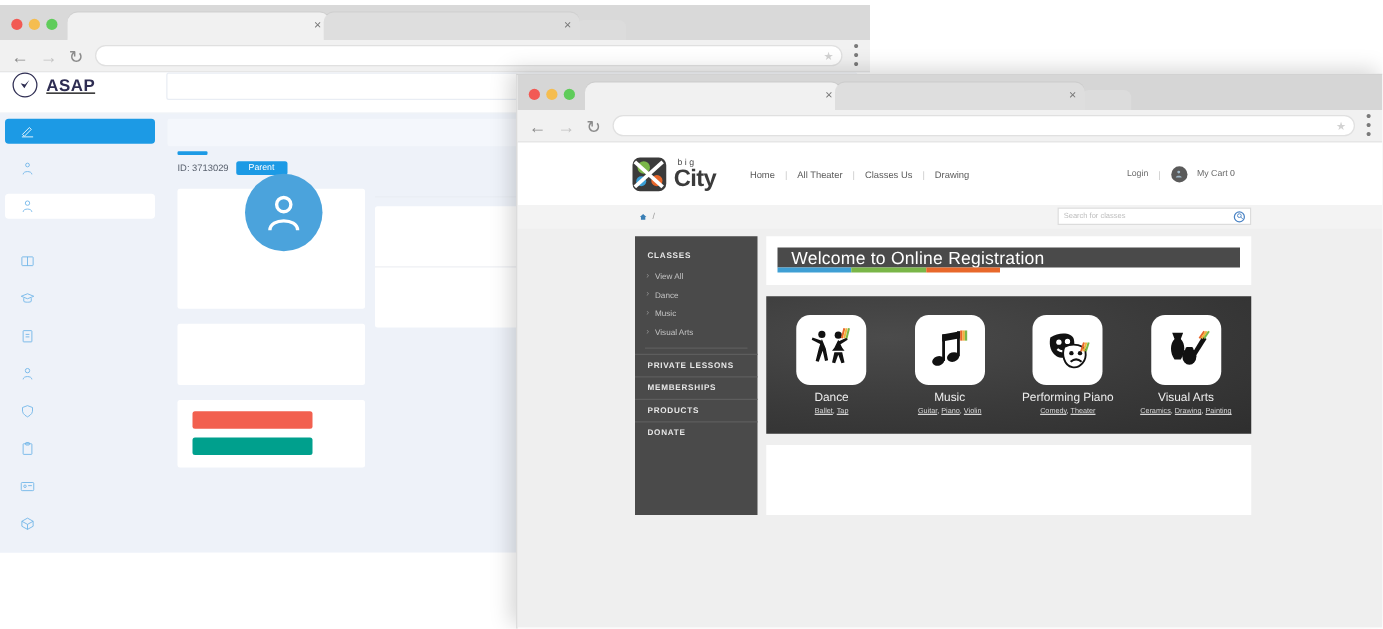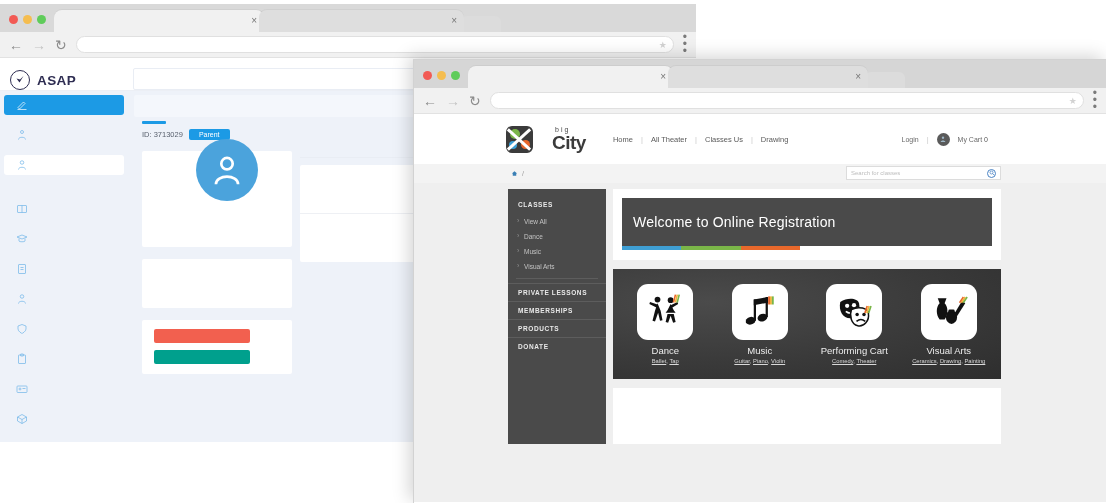--- a/index.html
+++ b/index.html
@@ -53,22 +53,23 @@
   .star { color: #d2d2d2; font-size: 9px; }
   .kebab { color: #7a7a7a; font-size: 12px; letter-spacing: 0; line-height: .6; }
   .kebab span { display:block; }
 
   
   #win-asap { left: 0; top: 4px; width: 696px; height: 440px; }
   #win-asap .chrome-tabbar { background: #d9d9d9; }
   #asap-body { position: relative; height: 384px; background: #eef2f9; }
 
   .asap-topbar {
-    height: 33px; background: #fff; display: flex; align-items: flex-end;
+    height: 33px; background: #fff; display: flex; align-items: flex-start;
     border-bottom: 1px solid #eceff5;
+    text-decoration: underline;
   }
   .asap-logo { display: flex; align-items: center; gap: 7px; width: 133px; padding-left: 10px; }
   .asap-mark {
     width: 20px; height: 20px; border-radius: 50%;
     border: 1.6px solid #2e2d52; display: flex; align-items: center; justify-content: center;
   }
   .asap-mark svg { width: 12px; height: 12px; }
   .asap-word { font-size: 13.5px; font-weight: bold; color: #2e2d52; letter-spacing: .4px; }
   .asap-searchwrap {
     flex: 1; display: flex; align-items: center;
@@ -123,21 +124,21 @@
   .thin-rule { height: 1px; background: #e9edf4; margin: 6px 0 0 0; }
 
   
   #win-city {
     left: 413px; top: 59px; width: 693px; height: 444px;
     box-shadow: -4px -3px 16px rgba(0,0,0,.17);
     border: 1px solid #d2d2d2; border-bottom: none; border-right: none;
   }
   #city-body { height: 388px; background: #efefef; overflow: hidden; }
   .city-header { height: 50px; background: #fff; display: flex; align-items: center; }
-  .city-logo { display: flex; align-items: center; gap: 19px; margin-left: 92px; }
+  .city-logo { display: flex; align-items: flex-end; gap: 6px; margin-left: 92px; }
   .logo-mark {
     width: 27px; height: 27px; border-radius: 6px; background: #3b3b3b;
     position: relative; overflow: hidden;
   }
   .logo-mark i { position: absolute; display: block; border-radius: 50%; }
   .lm1 { width: 10px; height: 10px; background: #7ab648; left: 4px; top: 3px; }
   .lm2 { width: 8px; height: 8px; background: #3a9fd6; left: 3px; top: 15px; }
   .lm3 { width: 9px; height: 9px; background: #e8662a; left: 15px; top: 14px; }
   .lm-x {
     position: absolute; width: 30px; height: 3px; background: #fff;
@@ -194,21 +195,21 @@
   .menu-div { height: 1px; background: #5d5d5d; margin: 4px 8px; }
   .menu-top {
     font-size: 6.5px; color: #e8e8e8; letter-spacing: .6px; font-weight: bold;
     padding: 5px 0 5px 10px; border-top: 1px solid #5d5d5d;
   }
 
   .city-right { flex: 1; margin: 0 105px 0 7px; }
   .panel-white { background: #fff; padding: 9px 9px 10px 9px; }
   .banner {
     background: #4a4a4a; color: #fff; font-size: 14px; font-weight: 300;
-    padding: 16px 11px; letter-spacing: .2px;
+    padding: 0 11px; letter-spacing: .2px;
   }
   .banner-stripe { display: flex; height: 4px; width: 178px; }
   .banner-stripe i { flex: 1; display: block; }
   .bs1 { background: #3f9fd4; }
   .bs2 { background: #7ab648; }
   .bs3 { background: #e8682b; }
 
   .cat-board {
     margin-top: 9px; height: 110px;
     background:
@@ -586,21 +587,21 @@
                   <circle cx="37" cy="36" r="2.8" fill="#111"></circle>
                   <circle cx="48" cy="36" r="2.8" fill="#111"></circle>
                   <path d="M36 47 Q43 41 50 47" stroke="#111" stroke-width="2.6" fill="none"></path>
                   <g>
                     <rect x="50" y="22" width="2.6" height="12" fill="#e8662a" transform="rotate(18 51 28)"></rect>
                     <rect x="53" y="22" width="2.6" height="12" fill="#f2b33c" transform="rotate(18 54 28)"></rect>
                     <rect x="56" y="22" width="2.6" height="12" fill="#7ab648" transform="rotate(18 57 28)"></rect>
                   </g>
                 </svg>
               </div>
-              <div class="cat-name">Performing Cart</div>
+              <div class="cat-name">Performing Piano</div>
               <div class="cat-subs">
                 <a href="#">Comedy</a><span>, </span><a href="#">Theater</a>
               </div>
             </div>
 
             <div class="cat">
               <div class="cat-tile">
                 <svg viewBox="0 0 64 64">
                   <g fill="#111">
                     <path d="M14 10 H28 L25 18 C31 24 31 36 25 44 H17 C11 36 11 24 17 18 Z"></path>

